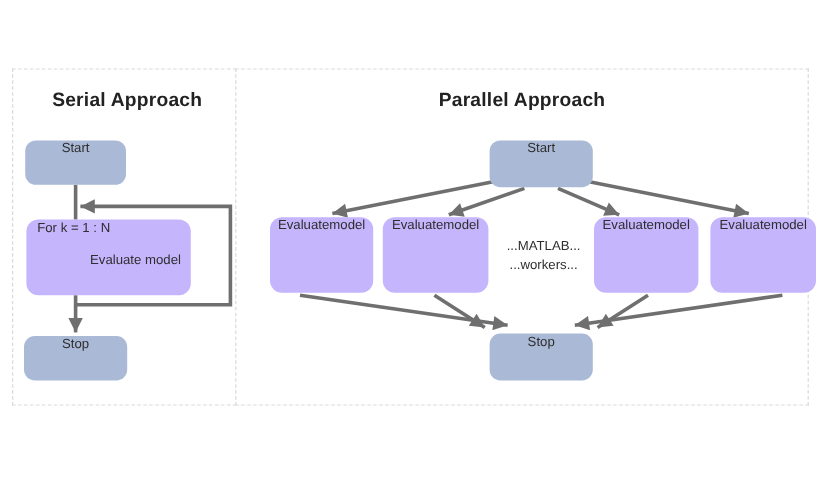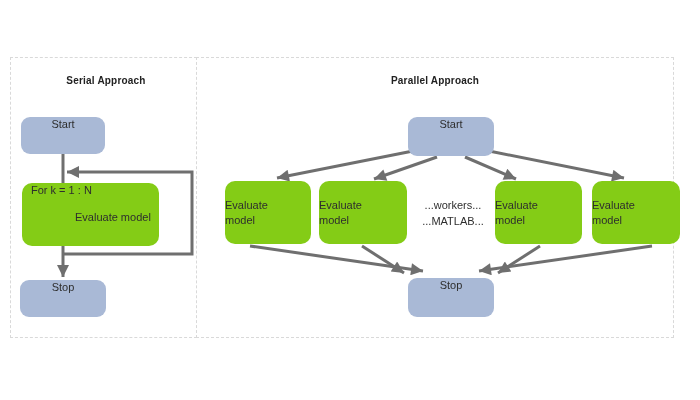--- a/index.html
+++ b/index.html
@@ -8,39 +8,39 @@
     font-family:"Liberation Sans", sans-serif;color:#2e2e2e;
   }
   .panel{
     position:absolute;top:57px;height:281px;background:#ffffff;
     border:1px dashed #d9d9d9;box-sizing:border-box;
   }
   #serial-panel{left:10px;width:192px;}
   #parallel-panel{left:196px;width:478px;}
   .panel-title{
     position:absolute;left:0;right:0;top:17px;text-align:center;
-    font-size:10px;font-weight:bold;letter-spacing:.2px;color:#222;
+    font-size:16px;font-weight:bold;letter-spacing:.2px;color:#222;
   }
   .node{
     position:absolute;box-sizing:border-box;display:flex;align-items:flex-start;justify-content:center;
     font-size:11px;color:#2e2e2e;text-align:center;line-height:15px;
   }
   .blue{background:#a9b9d6;border-radius:9px;}
-  .green{background:#84cc16;border-radius:10px;}
+  .green{background:#c4b5fd;border-radius:10px;}
   
   #s-start{left:21px;top:117px;width:84px;height:37px;}
   #s-loop{left:22px;top:183px;width:137px;height:63px;justify-content:flex-start;}
   #s-loop .loop-lines{padding-left:9px;text-align:left;}
   #s-loop .loop-lines div{line-height:14px;}
   #s-loop .loop-lines .l2{margin-top:13px;margin-left:44px;}
   #s-stop{left:20px;top:280px;width:86px;height:37px;}
   
   #p-start{left:408px;top:117px;width:86px;height:39px;}
   #p-stop{left:408px;top:278px;width:86px;height:39px;}
-  .eval{top:181px;height:63px;flex-direction:column;}
+  .eval{top:181px;height:63px;flex-direction:row;}
   #p-eval-0{left:225px;width:86px;}
   #p-eval-1{left:319px;width:88px;}
   #p-eval-2{left:495px;width:87px;}
   #p-eval-3{left:592px;width:88px;}
   #p-workers{
     position:absolute;left:412px;top:197px;width:82px;text-align:center;
     font-size:11px;line-height:16px;color:#2e2e2e;
   }
   #arrow-layer{position:absolute;left:0;top:0;width:700px;height:400px;pointer-events:none;}
   #arrow-layer .ln{stroke:#6f6f6f;stroke-width:3;fill:none;}
@@ -108,21 +108,21 @@
   <div class="node green eval" id="p-eval-2">
     <div>Evaluate</div>
     <div>model</div>
   </div>
   <div class="node green eval" id="p-eval-3">
     <div>Evaluate</div>
     <div>model</div>
   </div>
 
   <div id="p-workers">
+    <div>...MATLAB...</div>
     <div>...workers...</div>
-    <div>...MATLAB...</div>
   </div>
 
   <div class="node blue" id="p-stop">
     <span>Stop</span>
   </div>
 
 </div>
 
 </body></html>

